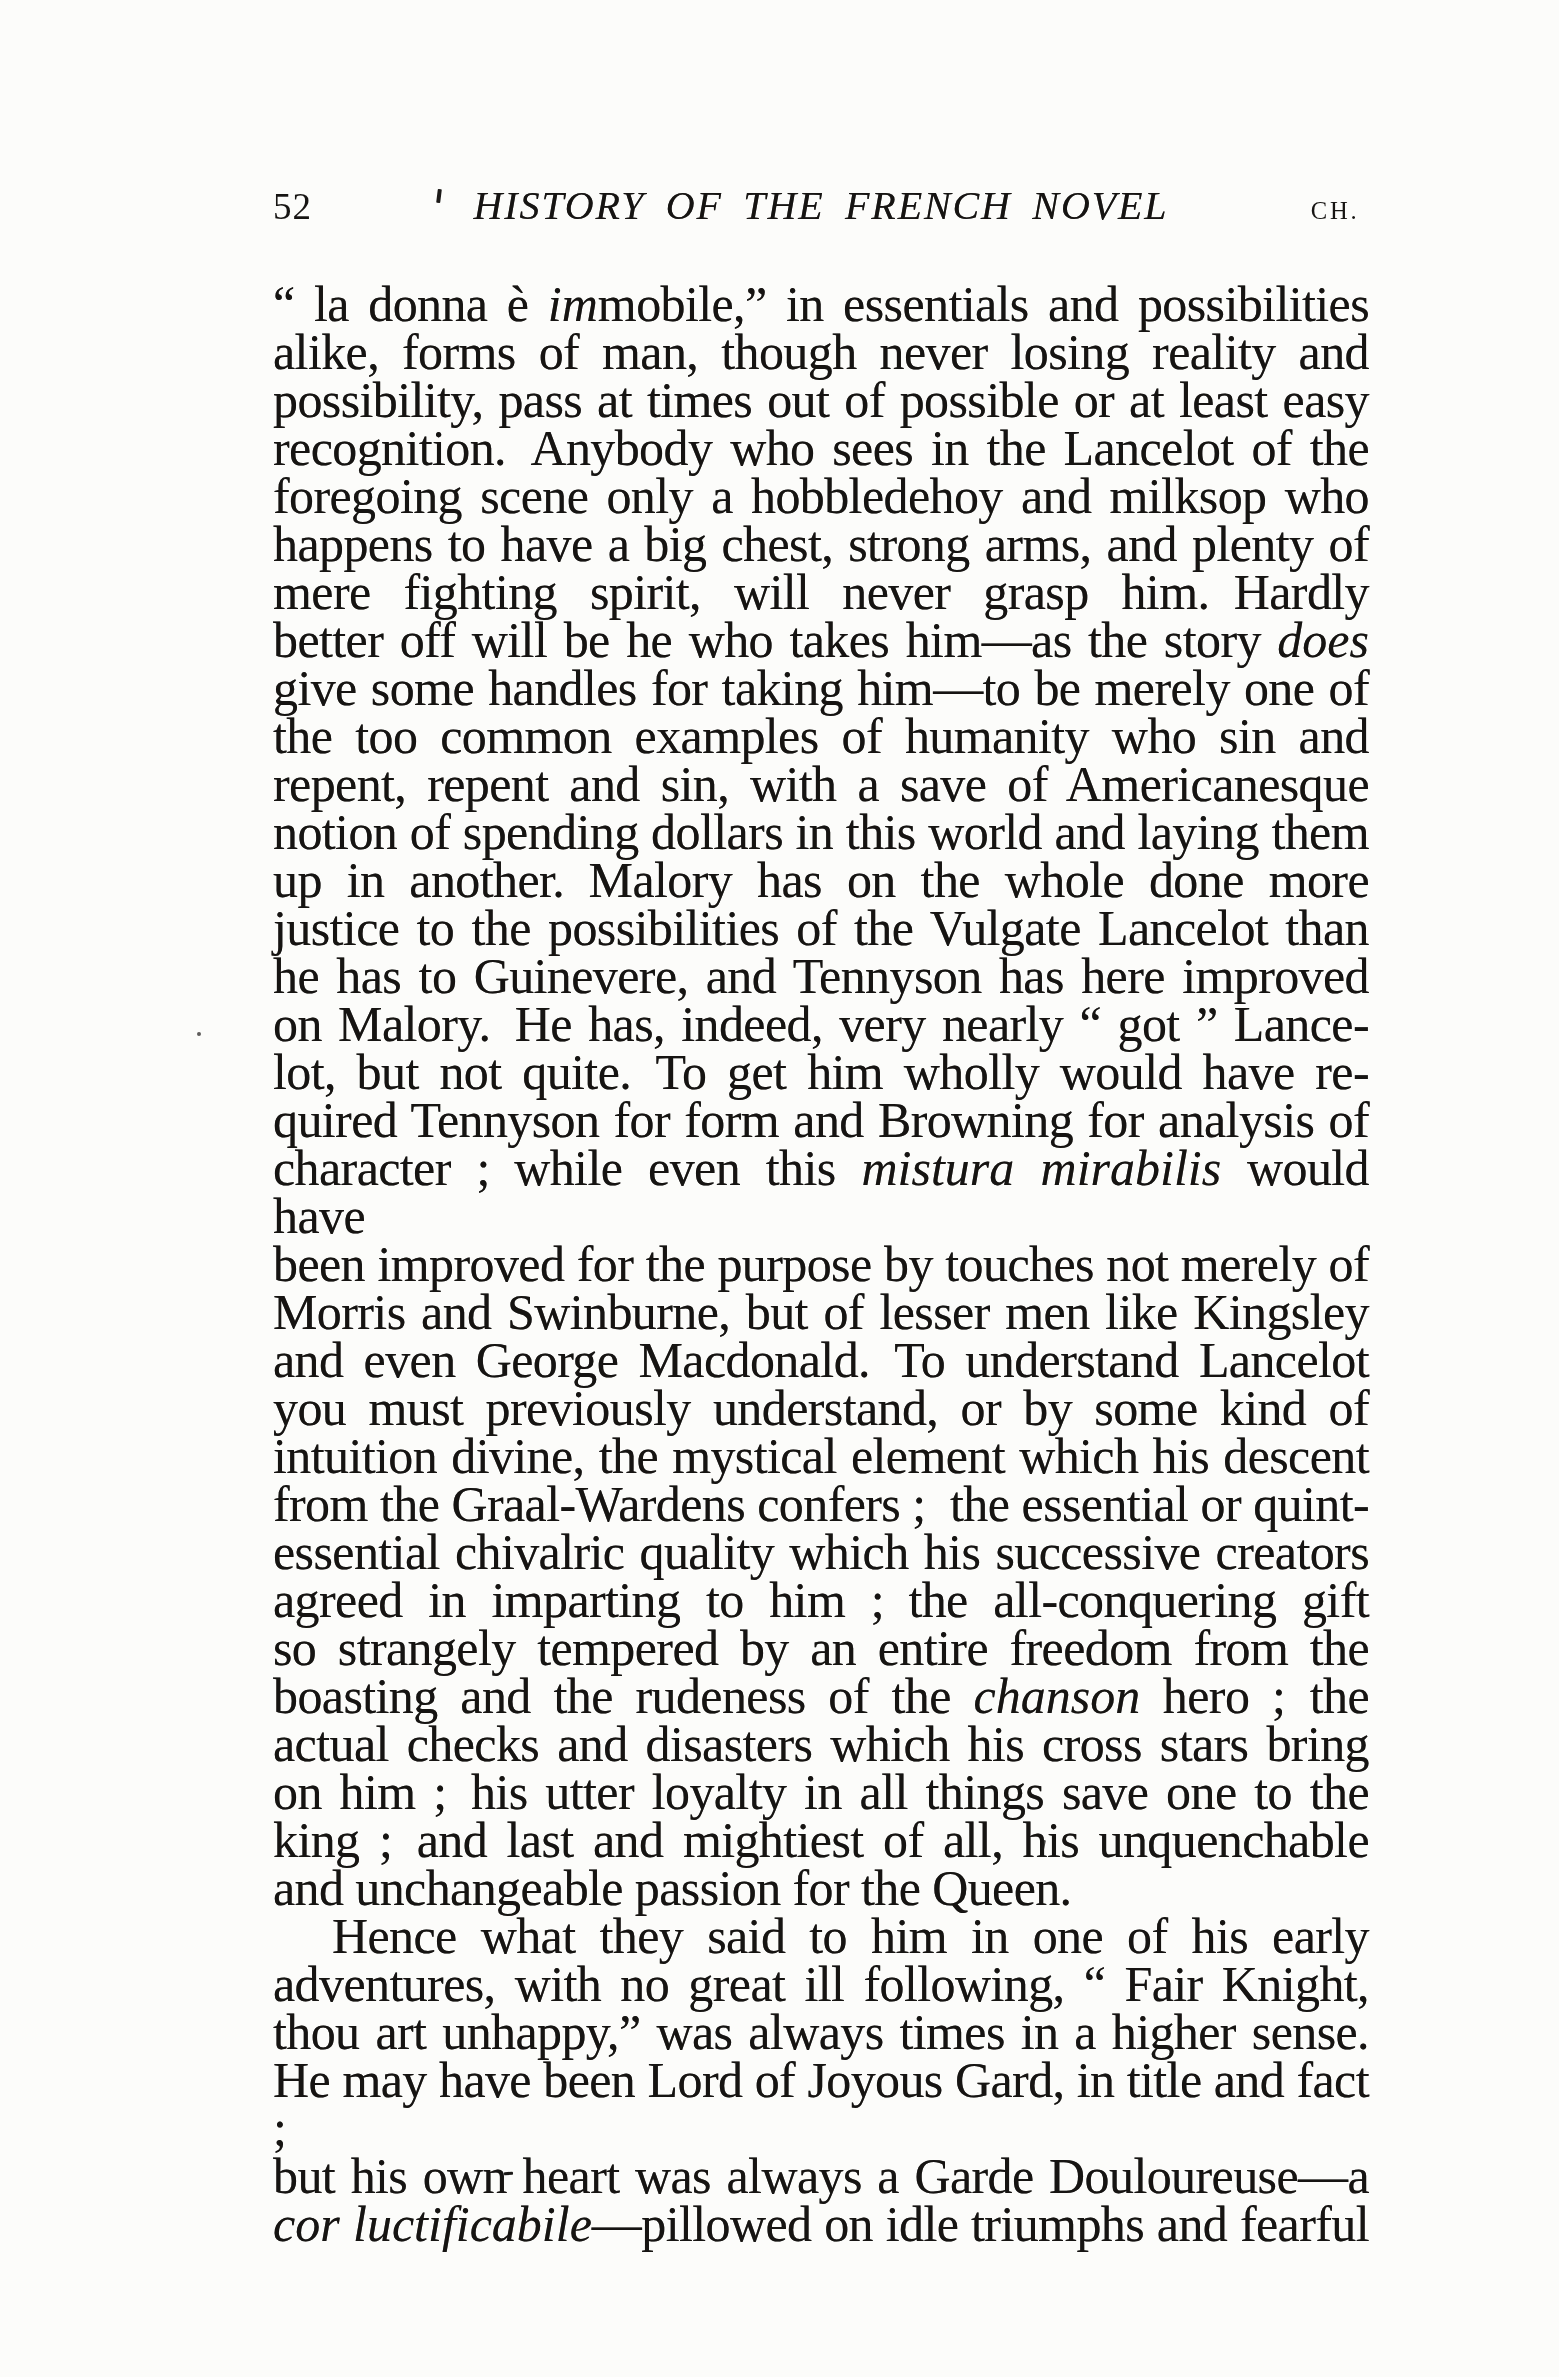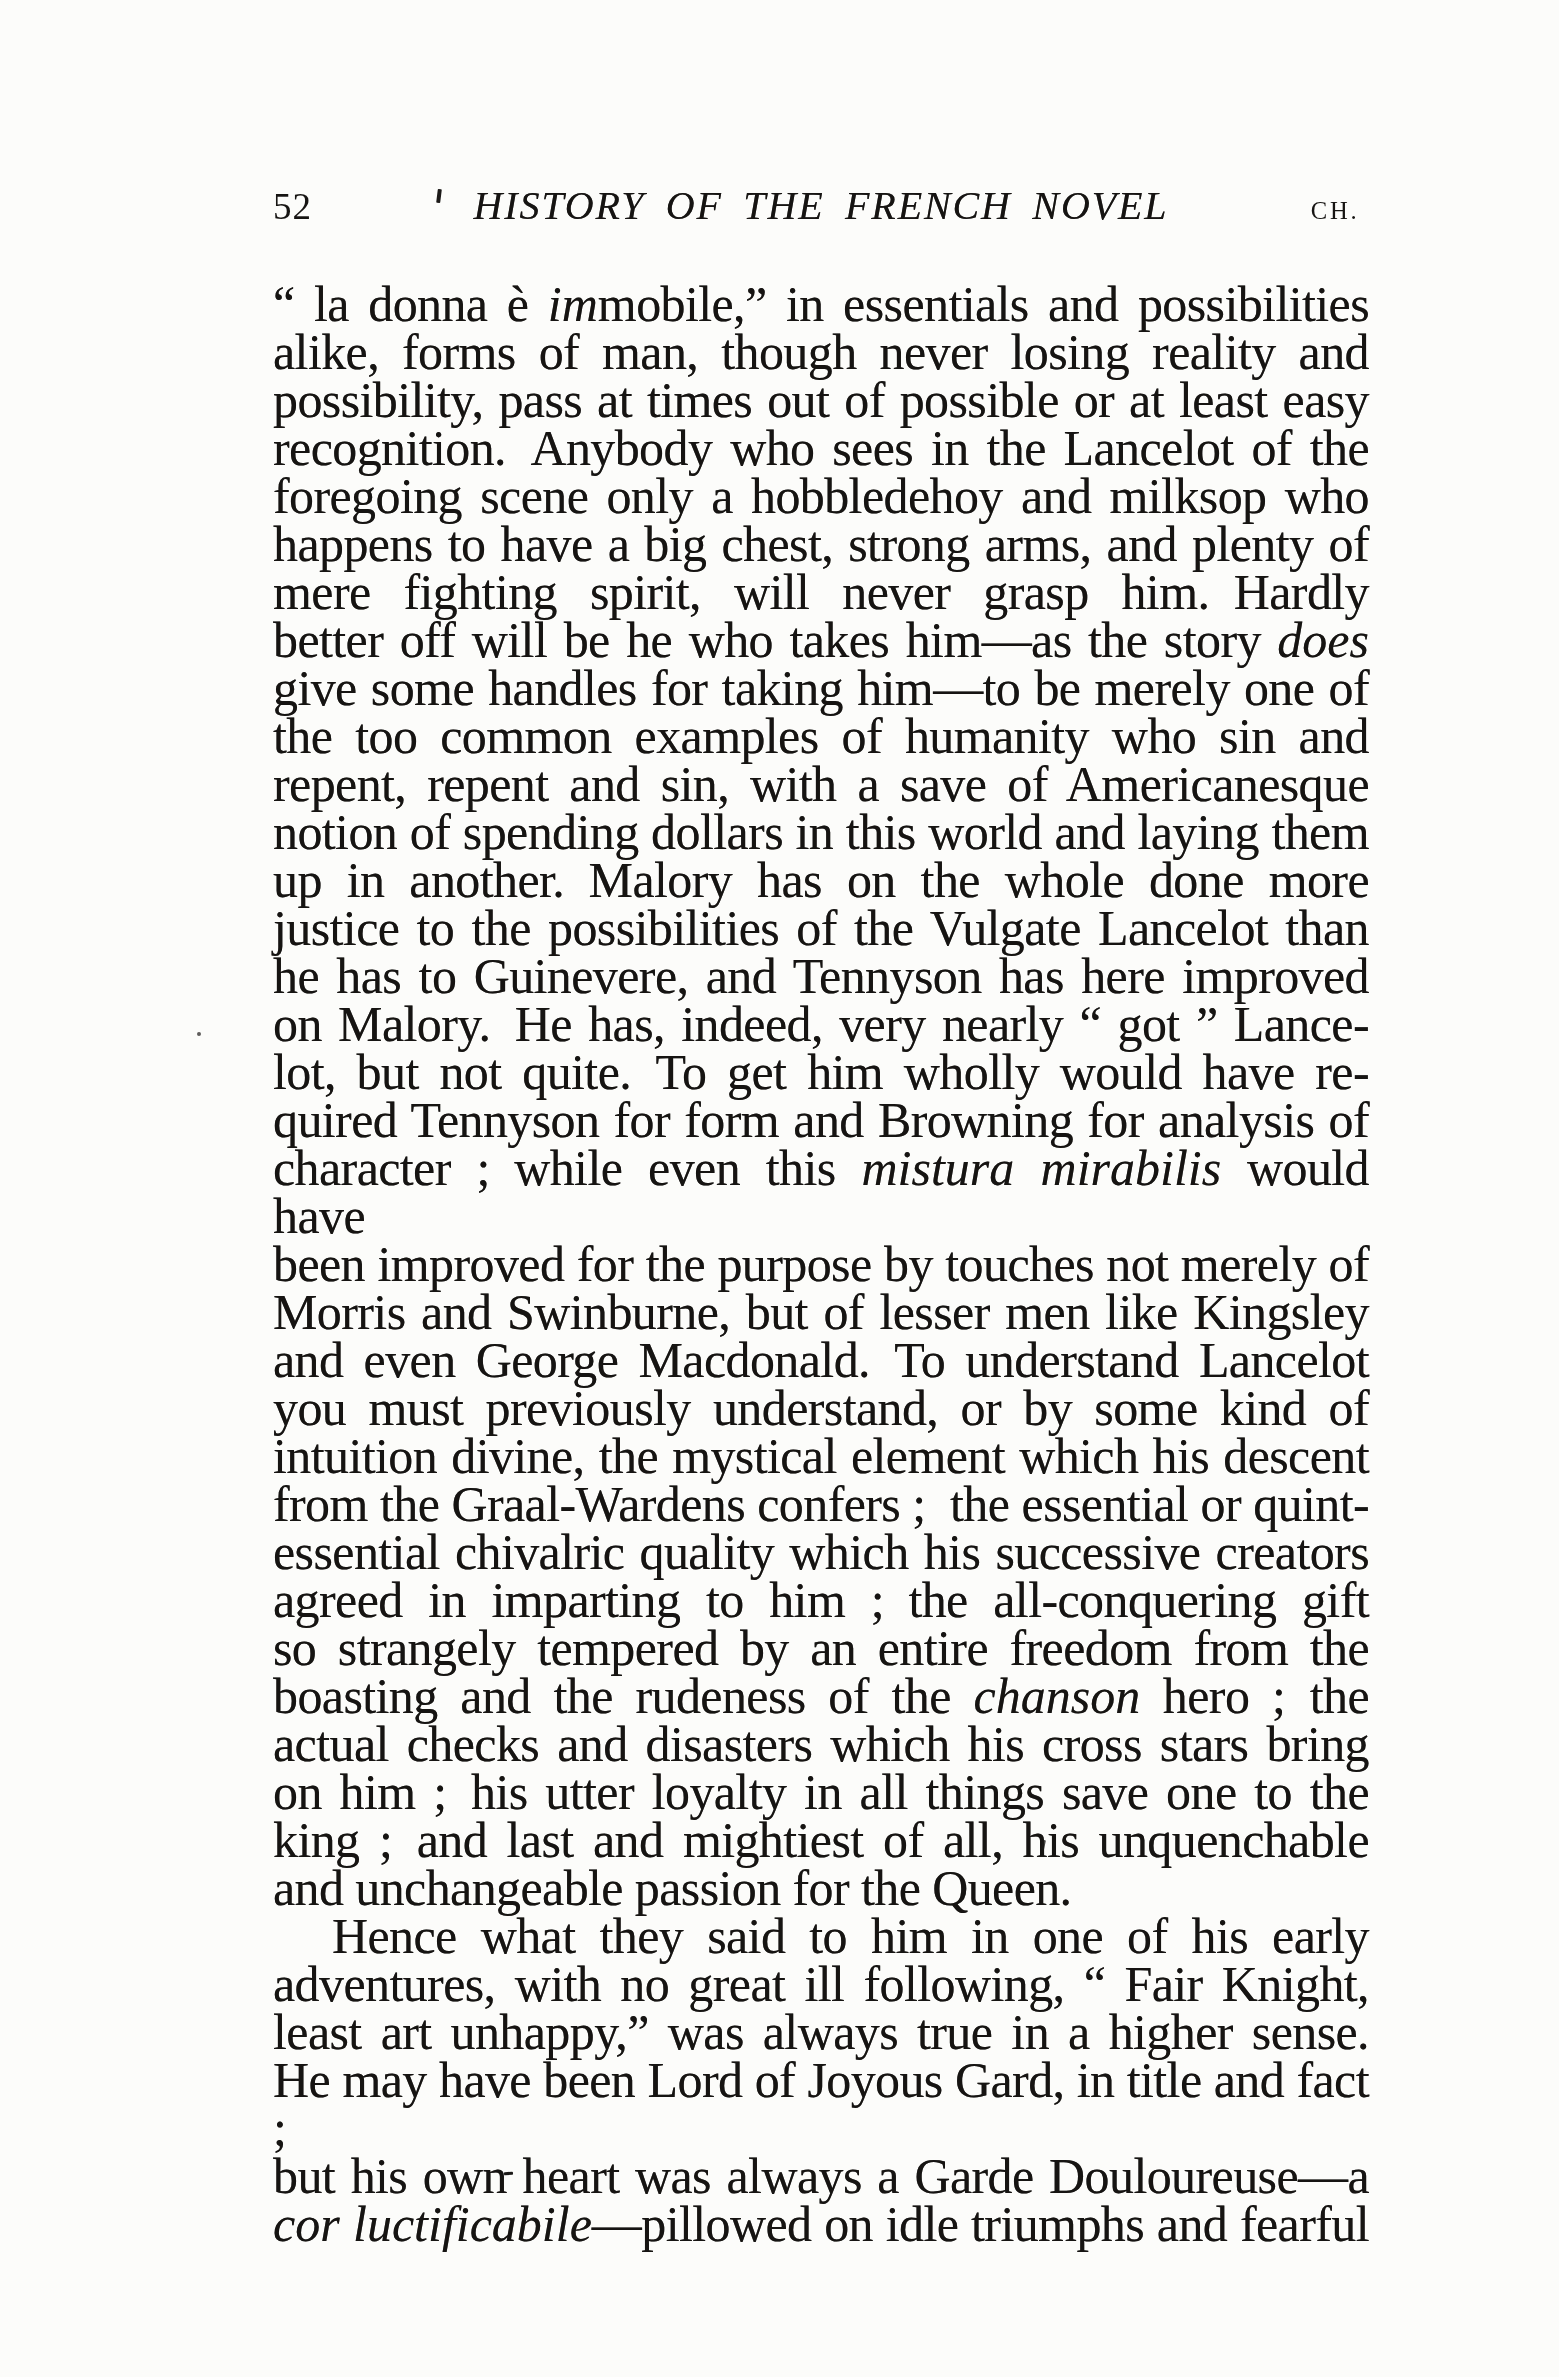--- a/index.html
+++ b/index.html
@@ -115,21 +115,21 @@
       <div class="line j">essential chivalric quality which his successive creators</div>
       <div class="line j">agreed in imparting to him ; the all-conquering gift</div>
       <div class="line j">so strangely tempered by an entire freedom from the</div>
       <div class="line j">boasting and the rudeness of the <i>chanson</i> hero ; the</div>
       <div class="line j">actual checks and disasters which his cross stars bring</div>
       <div class="line j">on him ; his utter loyalty in all things save one to the</div>
       <div class="line j">king ; and last and mightiest of all, his unquenchable</div>
       <div class="line">and unchangeable passion for the Queen.</div>
       <div class="line j indent">Hence what they said to him in one of his early</div>
       <div class="line j">adventures, with no great ill following, “ Fair Knight,</div>
-      <div class="line j">least art unhappy,” was always true in a higher sense.</div>
+      <div class="line j">thou art unhappy,” was always times in a higher sense.</div>
       <div class="line j">He may have been Lord of Joyous Gard, in title and fact ;</div>
       <div class="line j">but his own heart was always a Garde Douloureuse—a</div>
       <div class="line j"><i>cor luctificabile</i>—pillowed on idle triumphs and fearful</div>
     </main>
 
   <div class="speck speck-a"></div>
   <div class="speck speck-b"></div>
   <div class="speck speck-c"></div>
   <div class="speck speck-d"></div>
 

